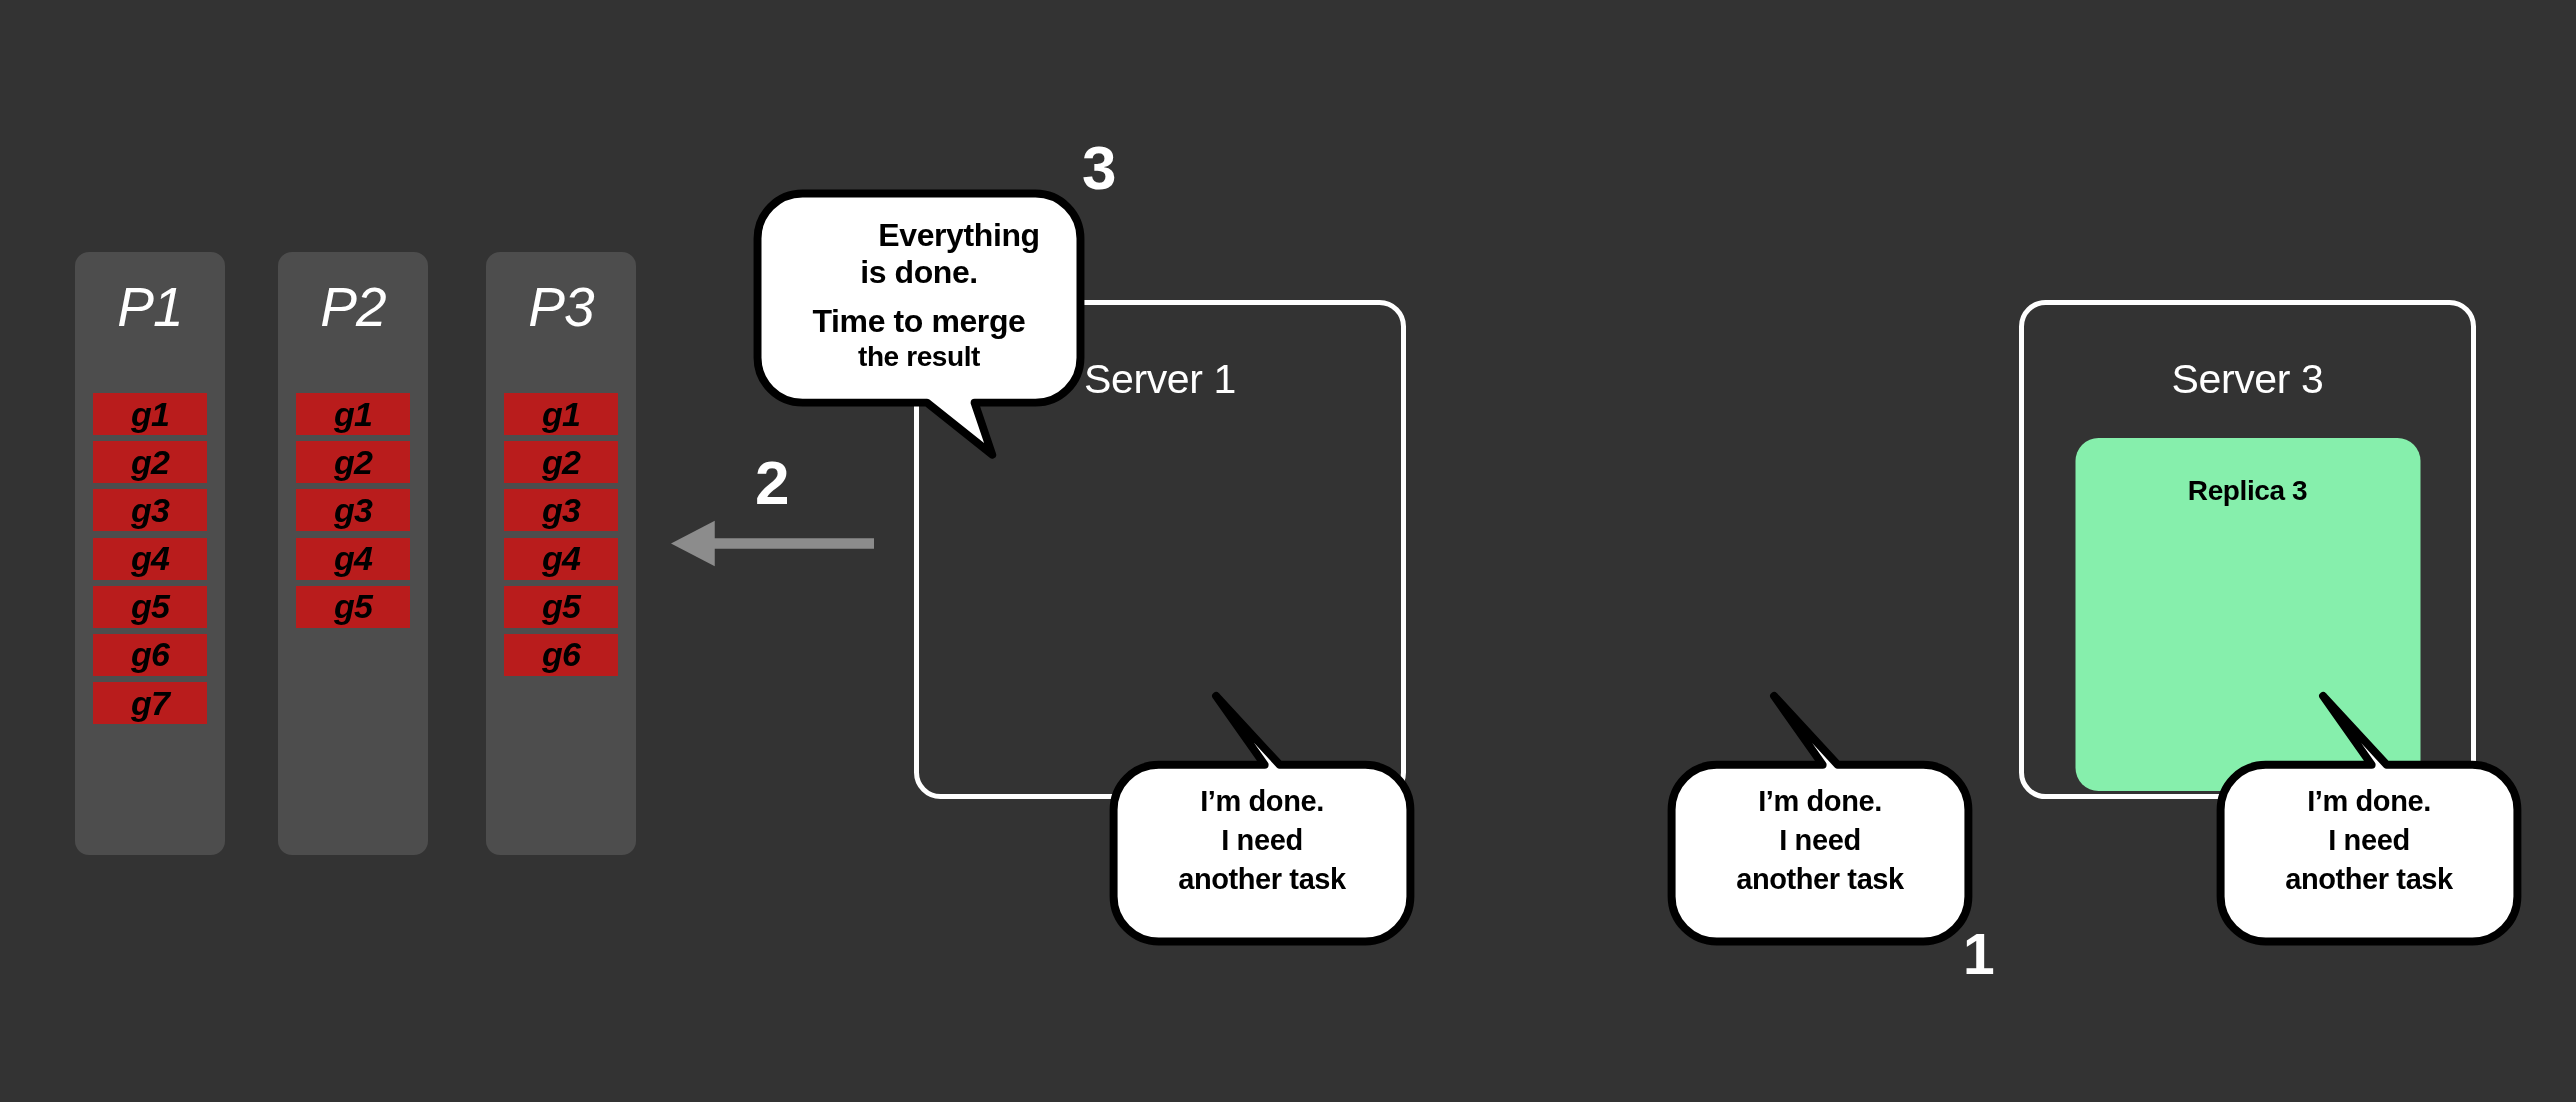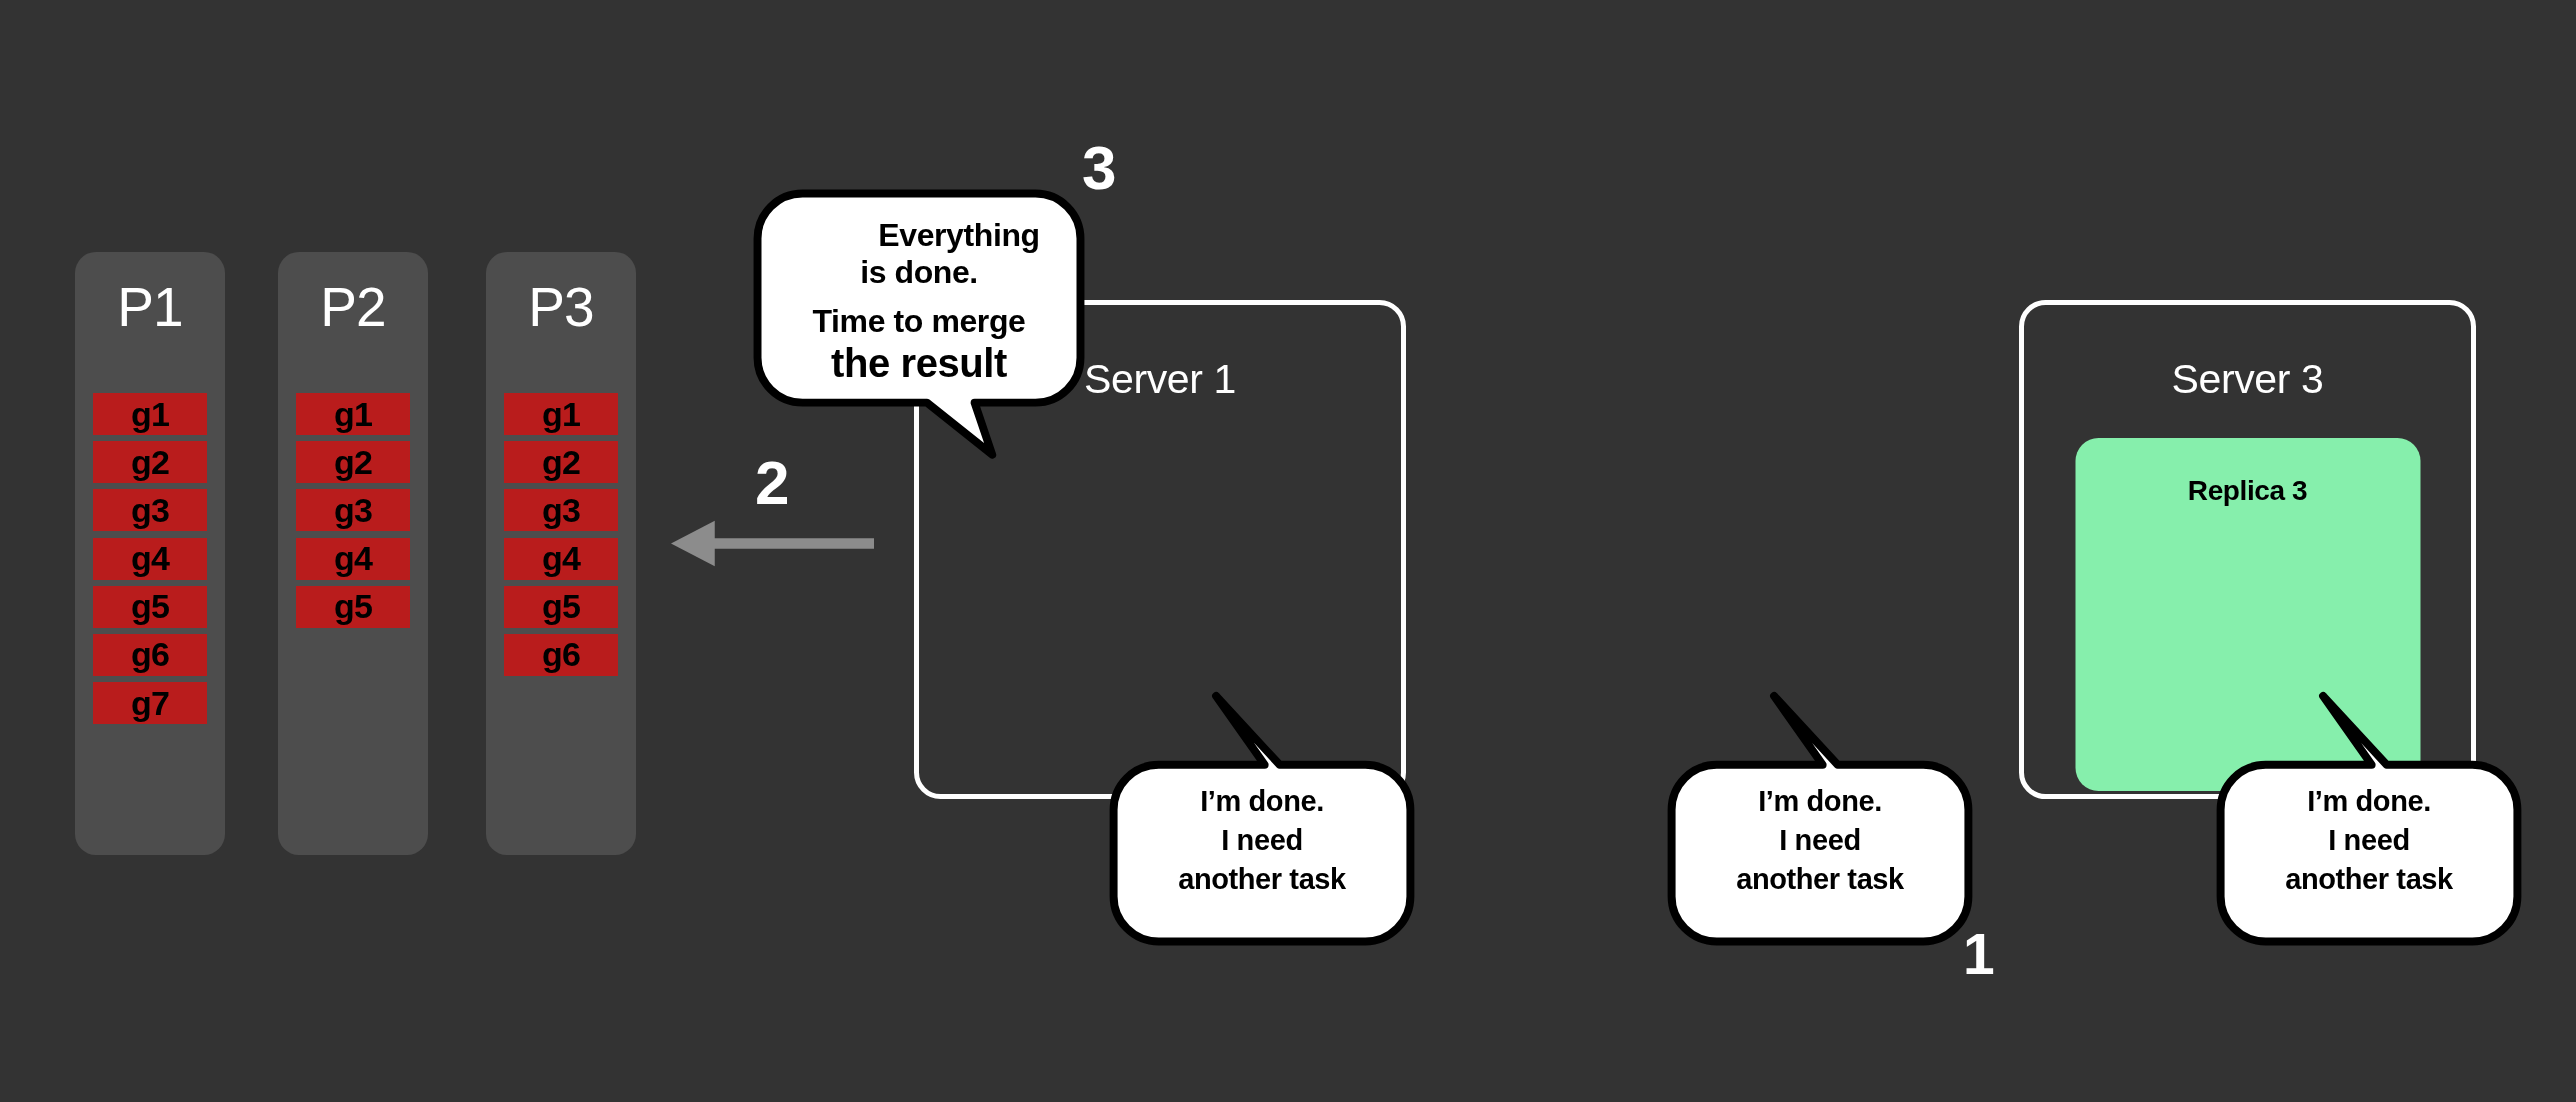--- a/index.html
+++ b/index.html
@@ -1,22 +1,22 @@
 <!DOCTYPE html>
 <html style="font-size:14px"><head>
 <meta charset="utf-8">
 <style>
   html,body{margin:0;padding:0;background:#333;}
   body{width:2576px;height:1102px;overflow:hidden;
        font-family:"Liberation Sans",sans-serif;}
   #stage{position:relative;width:2576px;height:1102px;background:#333333;}
 
   
-  .partition{position:absolute;background:#4d4d4d;border-radius:21px;
-             width:150px;top:252px;height:603px;}
+  .partition{position:absolute;background:#4d4d4d;border-radius:14px;
+             width:150px;top:252px;height:603px;font-style:italic;}
   .p-title{position:absolute;top:28px;left:0;width:100%;text-align:center;
            color:#ffffff;font-size:55px;font-weight:400;line-height:1;
            letter-spacing:-0.9px;}
   .tiles{position:absolute;top:141px;left:17.7px;right:17.7px;}
   .tile{background:#b91c1c;color:#000000;height:42px;margin-bottom:6.2px;
         display:flex;align-items:center;justify-content:center;
         font-size:34px;font-weight:700;letter-spacing:-0.9px;}
 
   
   .arrow{position:absolute;left:670px;top:519px;width:205px;height:49px;}
@@ -105,21 +105,21 @@
   </div>
 
   <div class="bubble" style="left:754px;top:190px;width:330px;height:300px;">
     <svg width="330" height="300" viewBox="0 0 374 340">
       <path d="M55,4 H319 A51,51 0 0 1 370,55 V190 A51,51 0 0 1 319,241
                H250 L270,300 L196,241 H55 A51,51 0 0 1 4,190 V55 A51,51 0 0 1 55,4 Z" fill="#ffffff" stroke="#000000" stroke-width="9" stroke-linejoin="round"></path>
     </svg>
     <div class="btext" style="top:26.5px;font-size:32px;padding-left:40px;">Everything</div>
     <div class="btext" style="top:64px;font-size:32px;">is done.</div>
     <div class="btext" style="top:113px;font-size:32px;">Time to merge</div>
-    <div class="btext" style="top:150px;font-size:40px;">the result</div>
+    <div class="btext" style="top:150px;font-size:28px;">the result</div>
   </div>
 
   <div class="bubble" style="left:1110px;top:680px;width:304px;height:265px;">
     <svg width="304" height="265" viewBox="0 0 344 300">
       <path d="M55,96 H175 L120,18 L192,96 H289 A51,51 0 0 1 340,147 V245
                A51,51 0 0 1 289,296 H55 A51,51 0 0 1 4,245 V147 A51,51 0 0 1 55,96 Z" fill="#ffffff" stroke="#000000" stroke-width="9" stroke-linejoin="round"></path>
     </svg>
     <div class="btext" style="top:104px;font-size:29px;">I’m done.</div>
     <div class="btext" style="top:143px;font-size:29px;">I need</div>
     <div class="btext" style="top:182px;font-size:29px;">another task</div>

